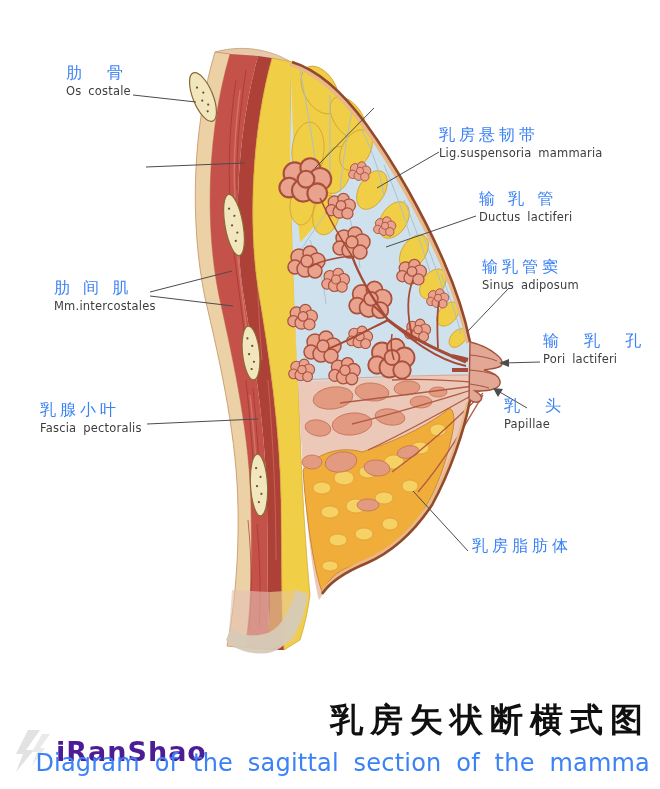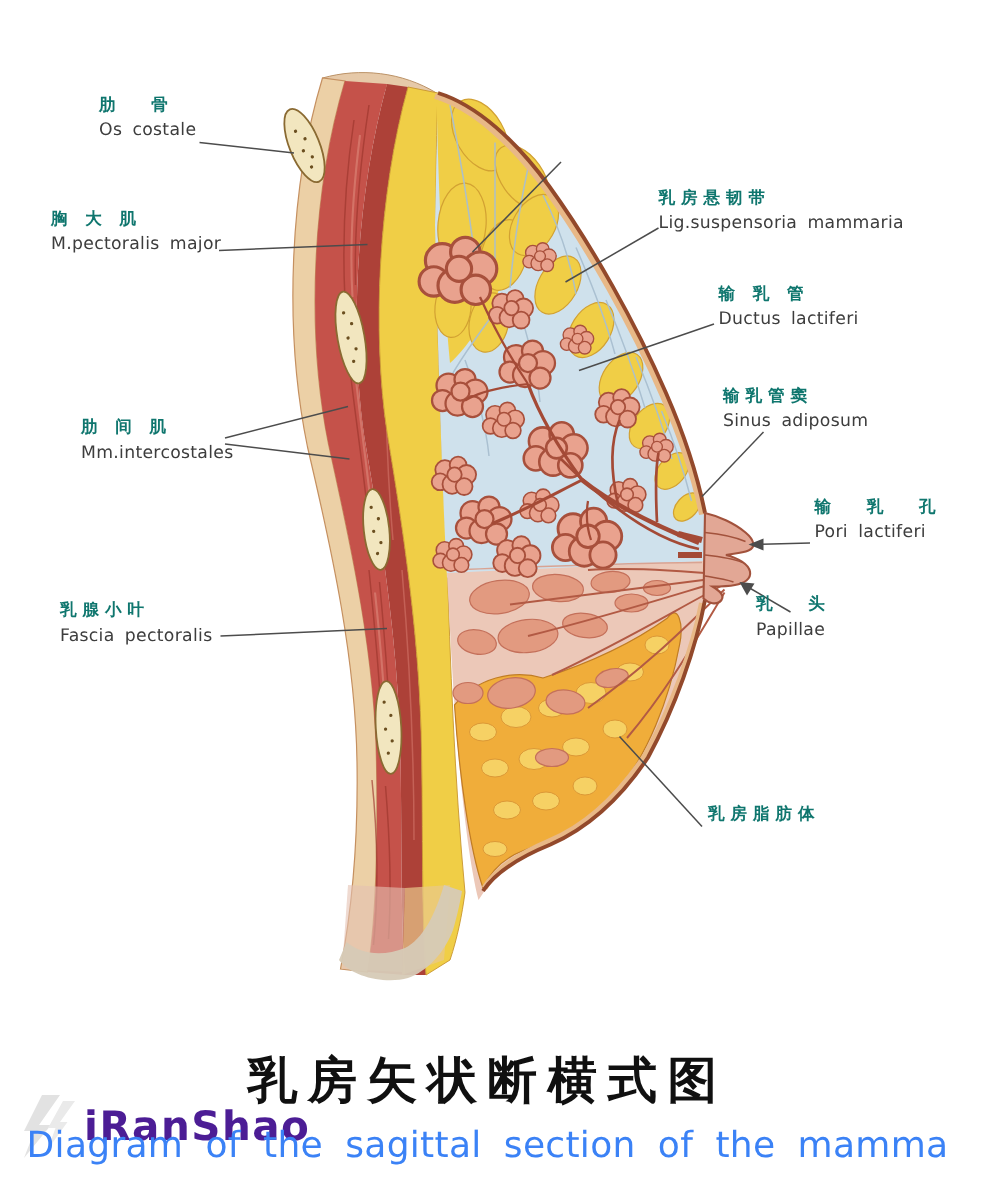--- a/index.html
+++ b/index.html
@@ -1,34 +1,34 @@
 <!DOCTYPE html>
 <html><head>
 <meta charset="utf-8">
 <style>
   html,body{margin:0;padding:0;background:#ffffff;}
   #canvas{position:relative;width:660px;height:789px;background:#ffffff;overflow:hidden;
           font-family:"DejaVu Sans","Liberation Sans",sans-serif;}
   svg.art{position:absolute;left:0;top:0;z-index:0;}
   .lbl{position:absolute;z-index:3;color:#3a3a3a;line-height:1.15;}
-  .lbl-zh{display:block;font-size:11px;font-weight:700;letter-spacing:4px;white-space:pre;color:#0f766e;}
+  .lbl-zh{display:block;font-size:16px;font-weight:400;letter-spacing:4px;white-space:pre;color:#3b82f6;}
   .lbl-en{display:block;font-size:11.5px;letter-spacing:0.2px;word-spacing:3px;margin-top:3px;color:#3d3d3d;white-space:pre;}
   #lbl-os{left:66px;top:64px;}
   #lbl-pect{left:34px;top:140px;}
   #lbl-inter{left:54px;top:279px;}
   #lbl-fascia{left:40px;top:401px;}
   #lbl-lobuli{left:375px;top:70px;}
   #lbl-lig{left:439px;top:126px;}
   #lbl-ductus{left:479px;top:190px;}
   #lbl-sinus{left:482px;top:258px;}
   #lbl-pori{left:543px;top:332px;}
   #lbl-papillae{left:504px;top:397px;}
   #lbl-corpus{left:472px;top:537px;}
   #lbl-pori .lbl-zh,#lbl-papillae .lbl-zh,#lbl-os .lbl-zh{letter-spacing:10px;}
-  .titles{position:absolute;left:0;right:10px;top:698px;text-align:center;z-index:2;}
+  .titles{position:absolute;left:0;right:10px;top:698px;text-align:right;z-index:2;}
   .title-zh{font-size:33px;font-weight:700;letter-spacing:7px;color:#101010;}
   .title-en{font-size:24px;color:#3b82f6;word-spacing:7px;letter-spacing:0.2px;margin-top:6px;}
   .watermark{position:absolute;left:12px;top:728px;z-index:1;display:flex;align-items:center;
              color:#4c1d95;font-size:27px;font-weight:600;letter-spacing:1px;}
   .watermark svg{margin-right:4px;}
 </style>
 </head>
 <body>
 
 <div id="canvas">
@@ -293,24 +293,20 @@
       <line x1="527" y1="408" x2="498" y2="391"></line>
       <polygon points="493,388 503,389 498,397" fill="#4c4c4c" stroke="none"></polygon>
       <line x1="468" y1="551" x2="413" y2="491"></line>
     </g>
   </svg>
 
   <div class="lbl" id="lbl-os">
     <span class="lbl-zh">肋 骨</span>
     <span class="lbl-en">Os costale</span>
   </div>
-  <div class="lbl" id="lbl-pect">
-    <span class="lbl-zh">胸 大 肌</span>
-    <span class="lbl-en">M.pectoralis major</span>
-  </div>
   <div class="lbl" id="lbl-inter">
     <span class="lbl-zh">肋 间 肌</span>
     <span class="lbl-en">Mm.intercostales</span>
   </div>
   <div class="lbl" id="lbl-fascia">
     <span class="lbl-zh">乳腺小叶</span>
     <span class="lbl-en">Fascia pectoralis</span>
   </div>
   <div class="lbl" id="lbl-ductus">
     <span class="lbl-zh">输 乳 管</span>

